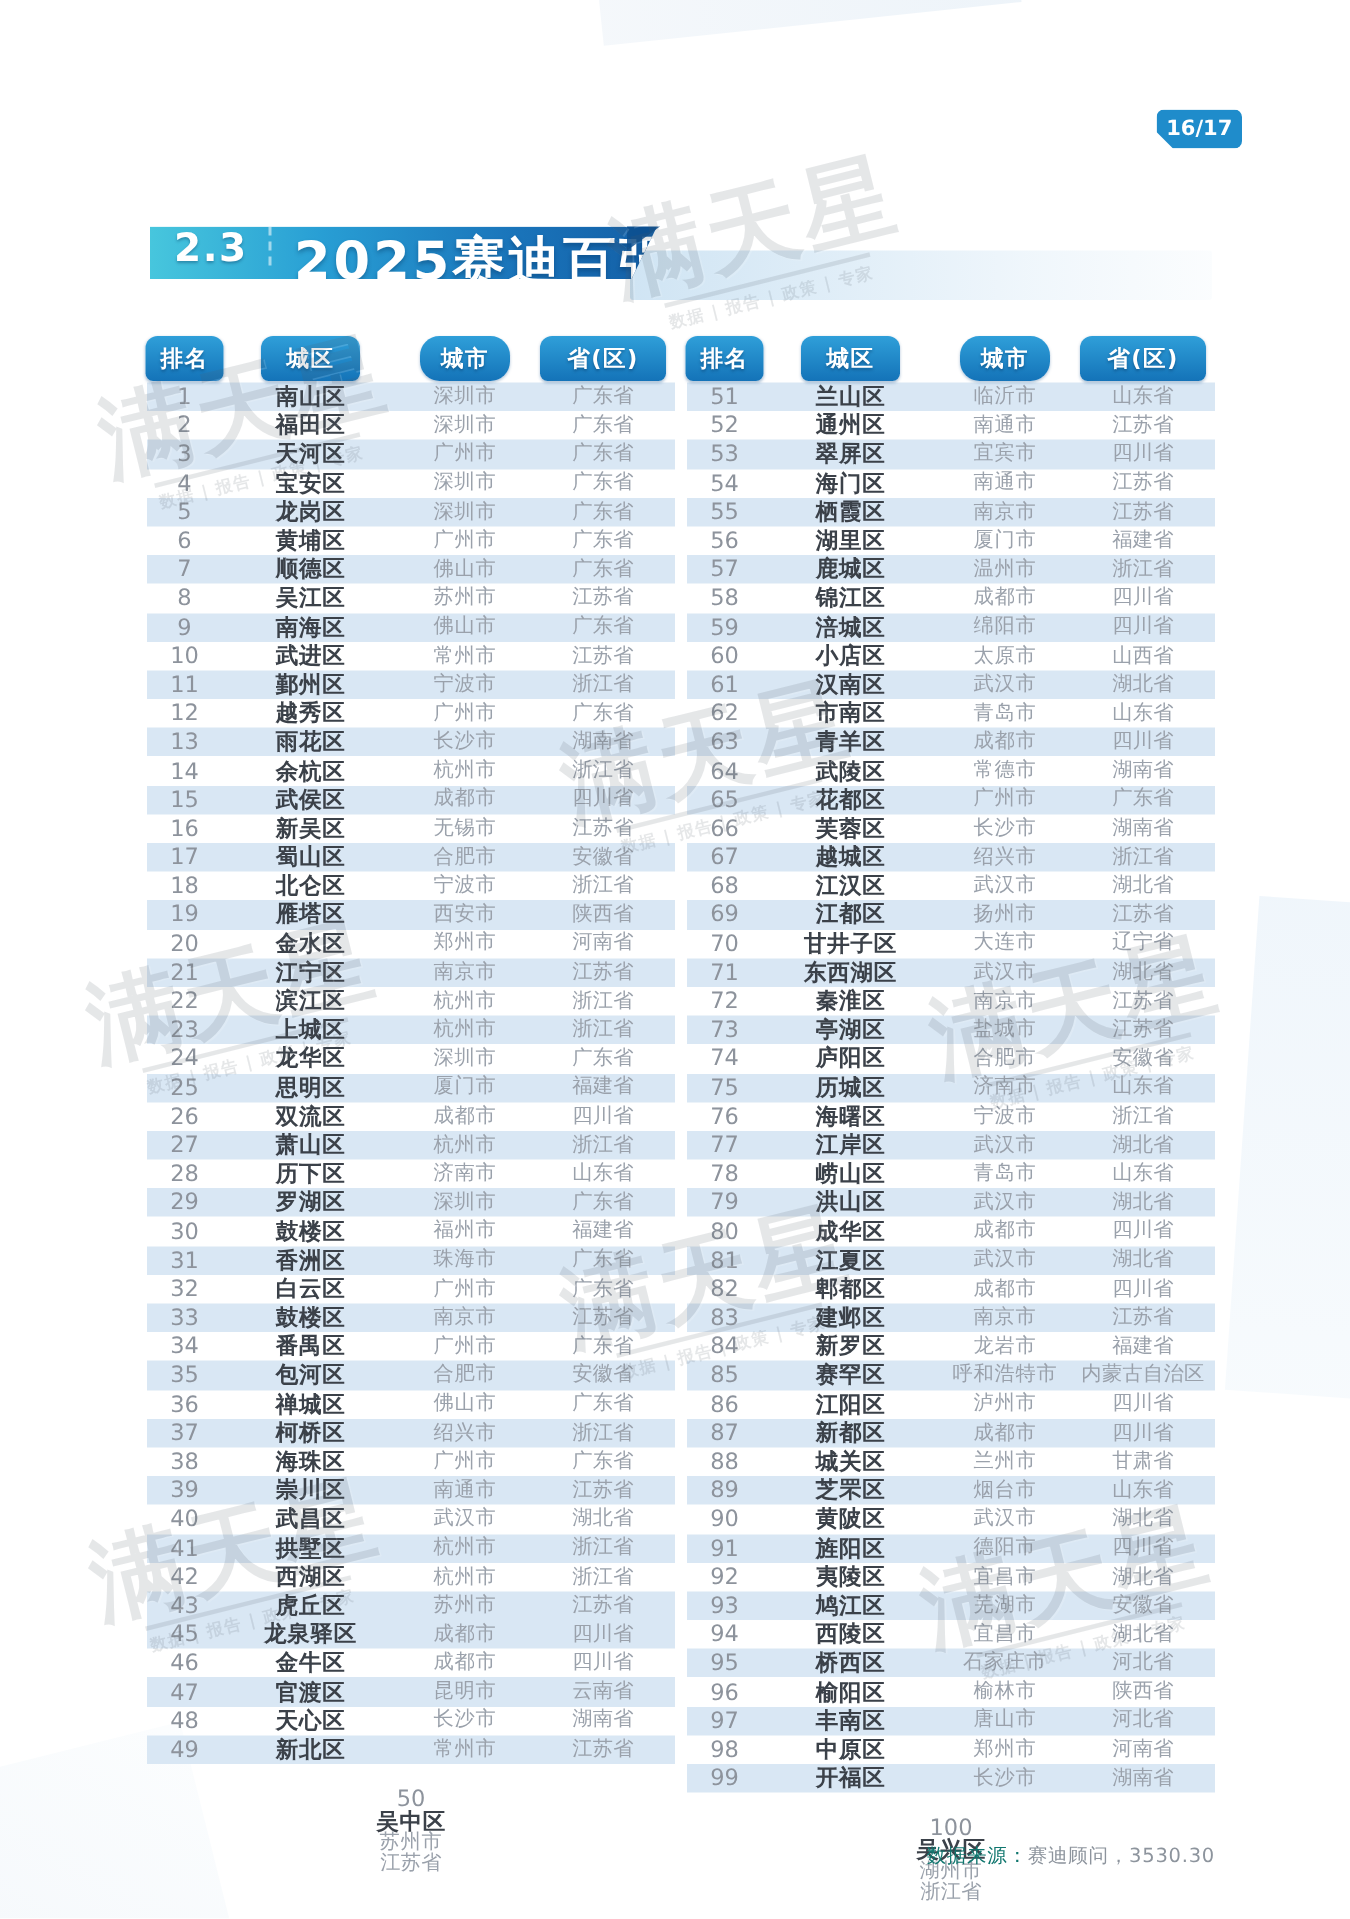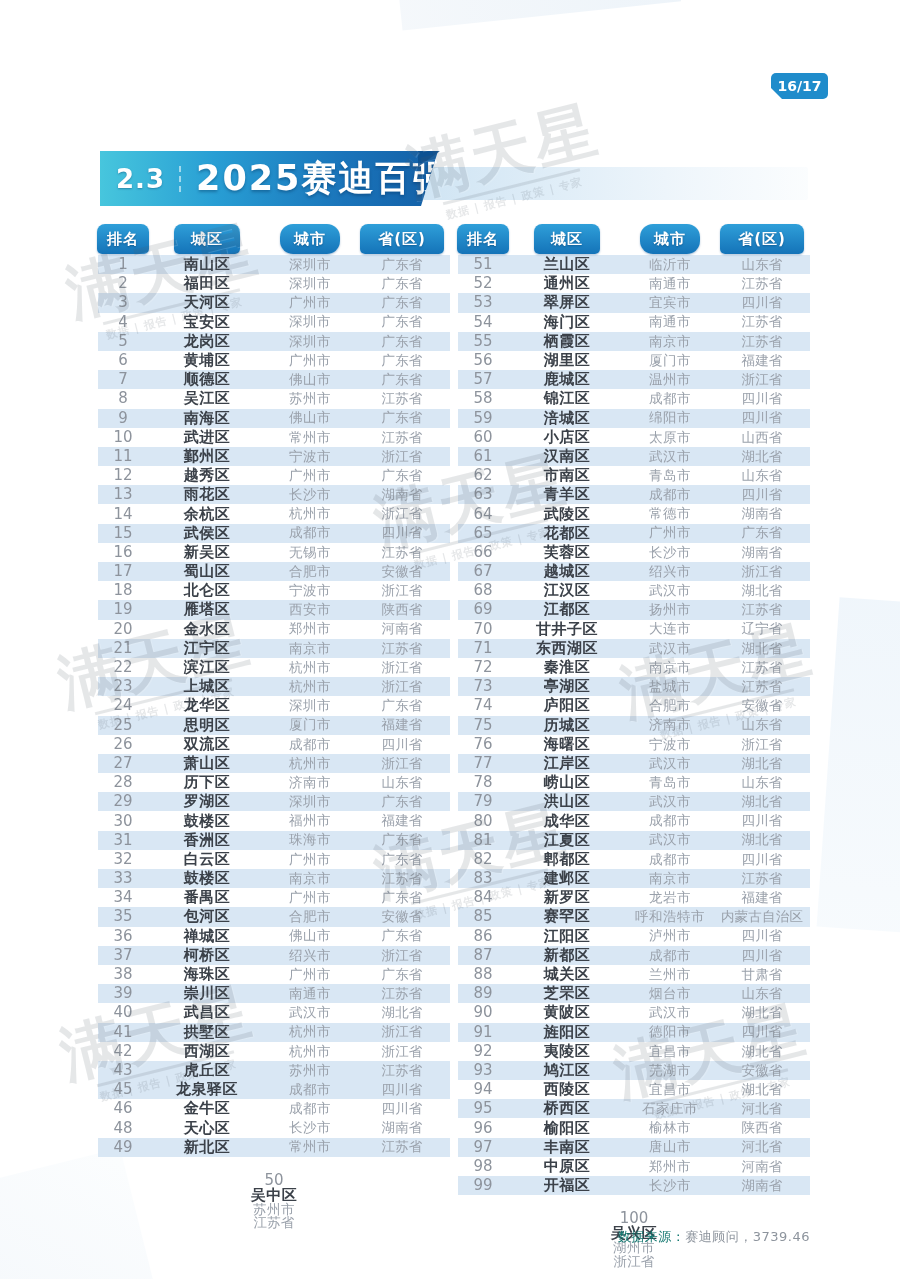--- a/index.html
+++ b/index.html
@@ -36,24 +36,24 @@
     clip-path:polygon(0 0,100% 0,100% 100%,11px 100%,0 calc(100% - 11px));
   }
 
   
   .section-light-bar {
     position:absolute; left:420px; top:167px; width:388px; height:33px; z-index:2;
     background:linear-gradient(90deg,rgba(205,227,243,.95),rgba(228,240,249,.55) 70%,rgba(238,246,251,.25));
     border-radius:2px;
   }
   .section-header {
-    position:absolute; left:100px; top:151px; width:338px; height:55px; z-index:3;
+    position:absolute; left:100px; top:151px; width:338px; height:35px; z-index:3;
     background:linear-gradient(90deg,#47c6dd 0%,#289ed4 34%,#1a74ba 72%,#135fa6 100%);
     clip-path:polygon(0 0,100% 0,calc(100% - 17px) 100%,0 100%);
-    display:flex; align-items:center; padding:0 14px 0 16px;
+    display:flex; align-items:flex-start; padding:0 14px 0 16px;
     color:#ffffff;
   }
   .section-number { font-size:26px; font-weight:bold; letter-spacing:1px;
     text-shadow:0 1px 2px rgba(0,40,80,.35); }
   .section-divider { width:0; height:26px; border-left:2px dashed rgba(255,255,255,.55);
     margin:0 15px 0 14px; }
   .section-title { font-size:35px; font-weight:bold; letter-spacing:2px;
     text-shadow:0 2px 3px rgba(0,40,80,.35); white-space:nowrap; }
   .section-fold {
     position:absolute; left:418px; top:151px; width:0; height:0; z-index:4;
@@ -395,20 +395,26 @@
             <div class="cell district-cell">龙泉驿区</div>
             <div class="cell city-cell">成都市</div>
             <div class="cell province-cell">四川省</div>
           </div>
           <div class="trow">
             <div class="cell rank-cell">46</div>
             <div class="cell district-cell">金牛区</div>
             <div class="cell city-cell">成都市</div>
             <div class="cell province-cell">四川省</div>
           </div>
+          <div class="trow shaded">
+            <div class="cell rank-cell">47</div>
+            <div class="cell district-cell">官渡区</div>
+            <div class="cell city-cell">昆明市</div>
+            <div class="cell province-cell">云南省</div>
+          </div>
           <div class="trow">
             <div class="cell rank-cell">48</div>
             <div class="cell district-cell">天心区</div>
             <div class="cell city-cell">长沙市</div>
             <div class="cell province-cell">湖南省</div>
           </div>
           <div class="trow shaded">
             <div class="cell rank-cell">49</div>
             <div class="cell district-cell">新北区</div>
             <div class="cell city-cell">常州市</div>
@@ -771,16 +777,16 @@
   <div class="wm" style="left:52px;top:1000px;">
     <div class="wm-main">满天星</div>
     <div class="wm-sub">数据 | 报告 | 政策 | 专家</div>
   </div>
   <div class="wm" style="left:606px;top:1018px;">
     <div class="wm-main">满天星</div>
     <div class="wm-sub">数据 | 报告 | 政策 | 专家</div>
   </div>
 
   <div class="footer">
-    <span class="footer-label">数据来源：</span><span>赛迪顾问，3739.46</span>
+    <span class="footer-label">数据来源：</span><span>赛迪顾问，3530.30</span>
   </div>
 
 </div>
 
 </body></html>

